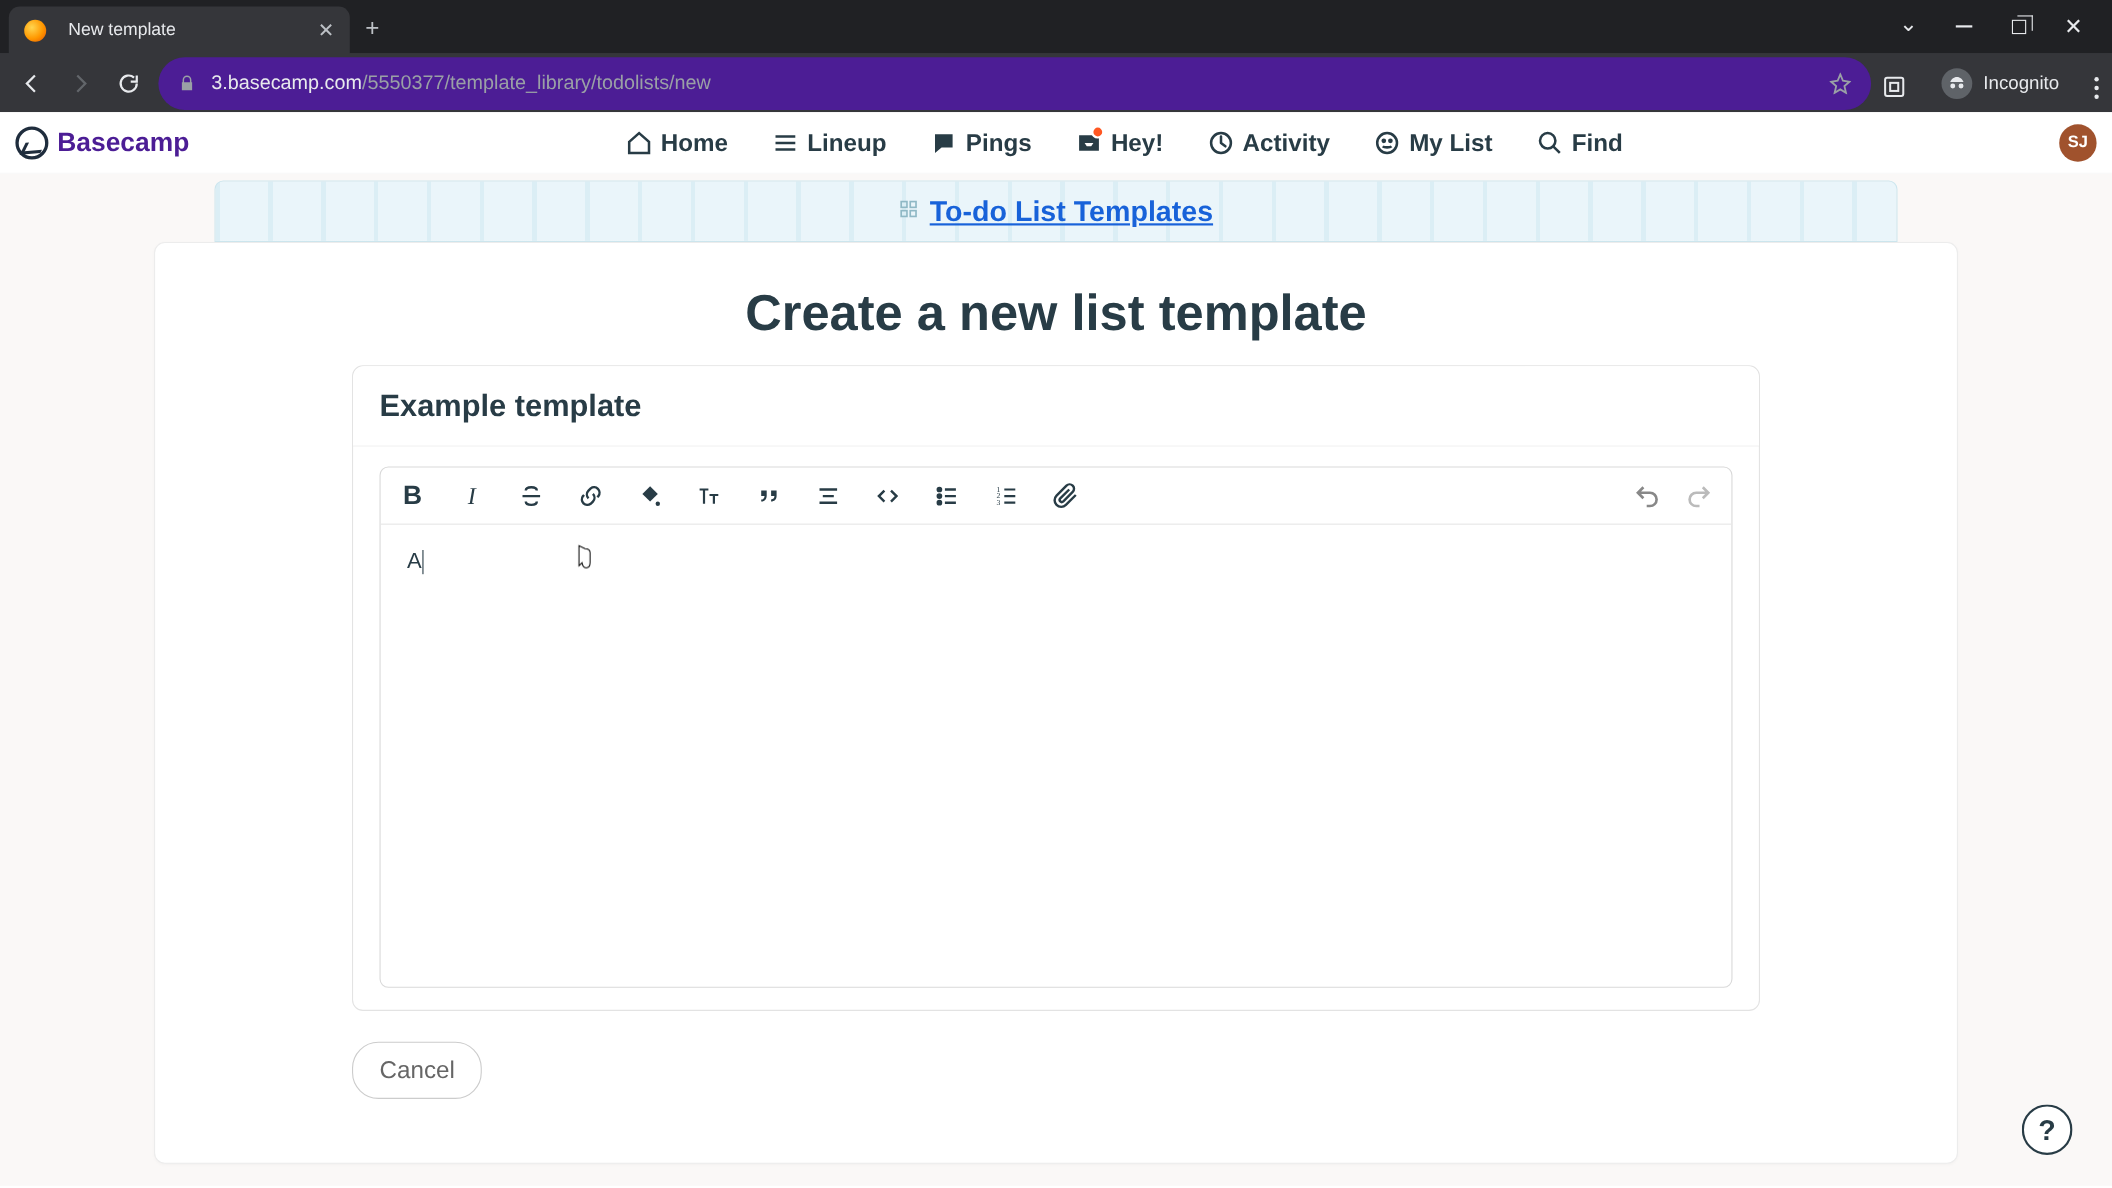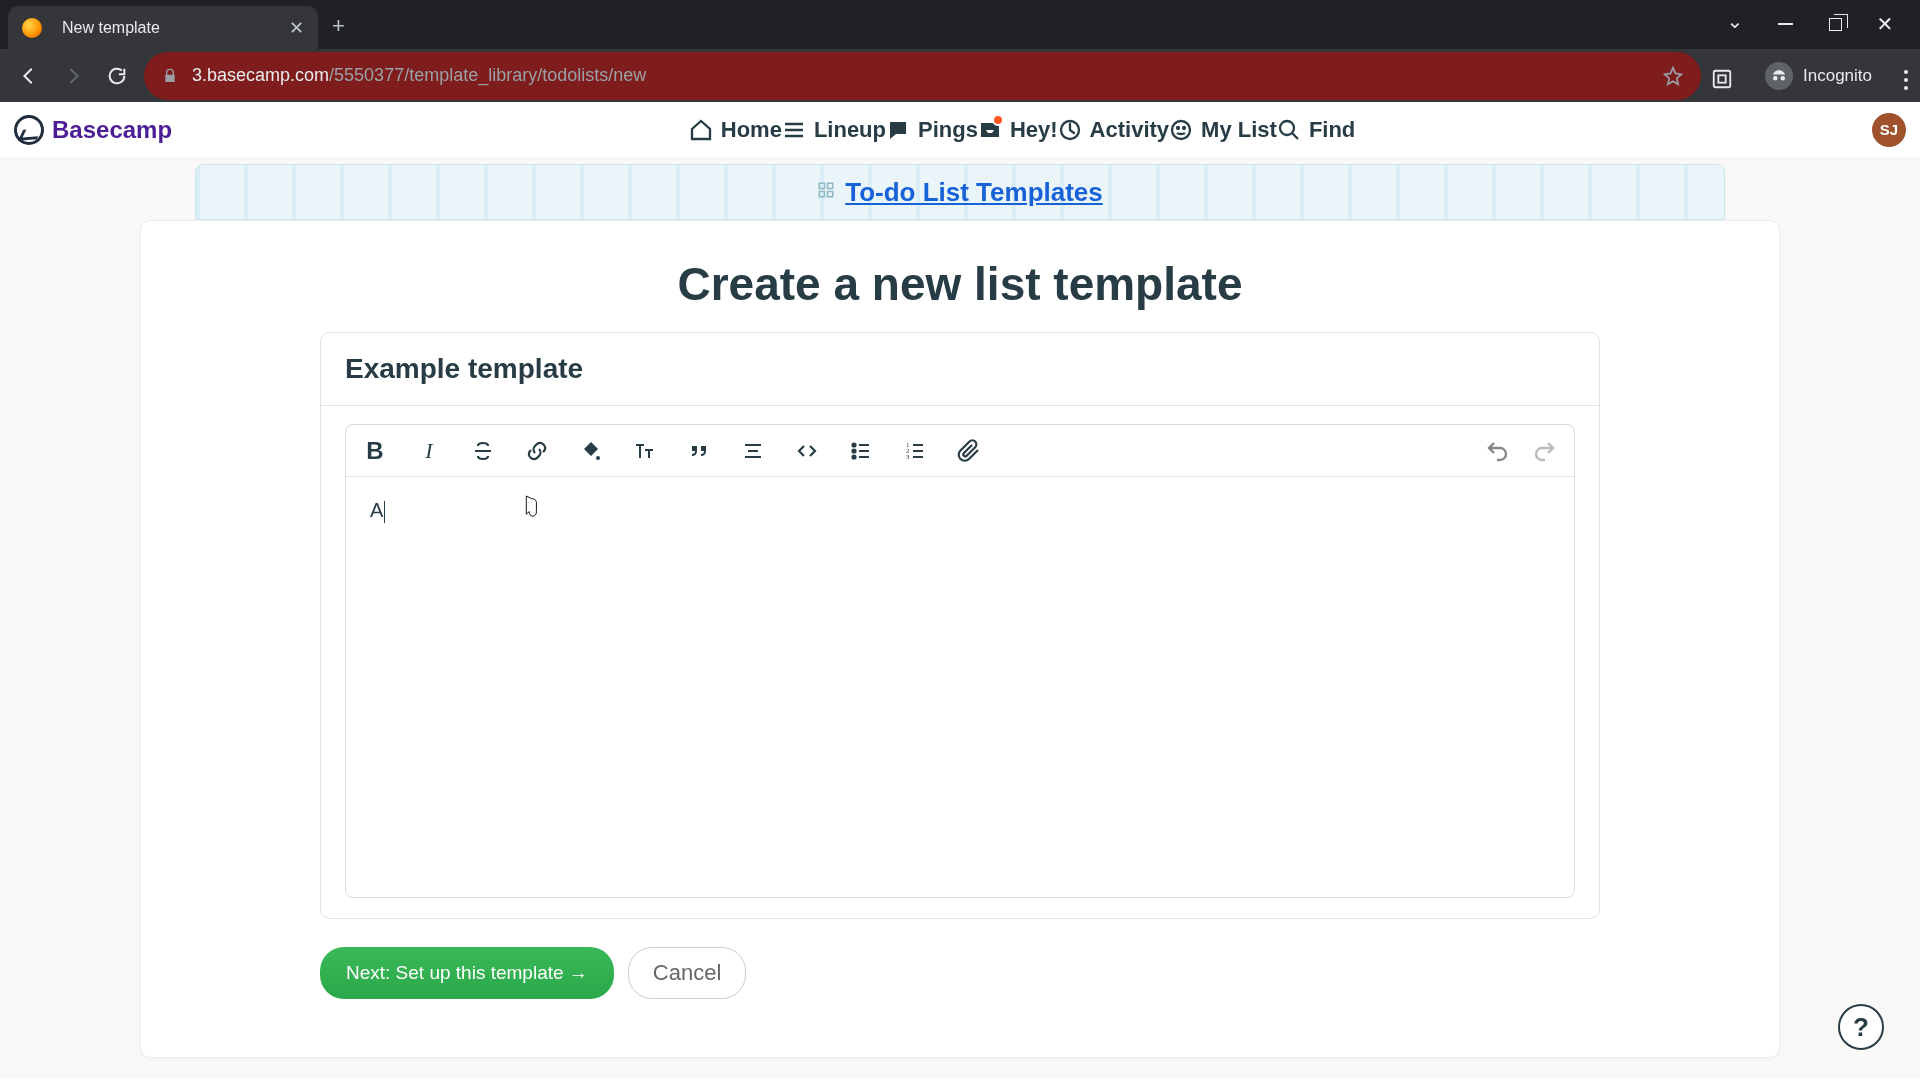--- a/index.html
+++ b/index.html
@@ -17,34 +17,34 @@
   .winbtn.min { }
   .minline { width: 15px; height: 1.5px; background: #e8eaed; }
   .winbtn.max { }
   .maxshape { width: 13px; height: 13px; border: 1.5px solid #e8eaed; position: relative; }
   .maxshape::after { content:""; position:absolute; top:-5px; left:4px; width:13px; height:13px; border:1.5px solid #e8eaed; border-left:none; border-bottom:none; }
   .winbtn.close { font-size: 20px; }
 
   .addr-bar { background: #35363a; height: 53px; display: flex; align-items: center; padding: 0 12px; gap: 10px; }
   .navbtn { width: 34px; height: 34px; border-radius: 50%; display: flex; align-items: center; justify-content: center; cursor: pointer; }
   .navbtn svg { width: 22px; height: 22px; }
-  .url-pill { flex: 1; background: #7f1d1d; border-radius: 24px; height: 48px; display: flex; align-items: center; padding: 0 18px; color: #9aa0a6; font-size: 18px; gap: 14px; }
+  .url-pill { flex: 1; background: #4c1d95; border-radius: 24px; height: 48px; display: flex; align-items: center; padding: 0 18px; color: #9aa0a6; font-size: 18px; gap: 14px; }
   .url-host { color: #e8eaed; }
   .rt-icons { display: flex; align-items: flex-end; gap: 32px; color: #e8eaed; }
   .incog-badge { display: flex; align-items: center; gap: 10px; color: #e8eaed; font-size: 17px; }
   .incog-avatar { width: 28px; height: 28px; background: #5f6368; border-radius: 50%; display:flex; align-items:center; justify-content:center; }
   .dots { display:flex; flex-direction:column; gap:4px; }
   .dot { width:4px; height:4px; background:#e8eaed; border-radius:50%; }
 
   
   .app-nav { height: 56px; display: flex; align-items: center; padding: 0 14px; border-bottom: 1px solid rgba(0,0,0,0.03); background:#fff; }
   .logo { display: flex; align-items: center; gap: 8px; font-weight: 700; font-size: 24px; color: #4c1d95; }
   .logo-mark { width: 30px; height: 30px; border: 3px solid #1f2d3d; border-radius: 50%; position: relative; }
   .logo-mark::after { content:""; position:absolute; left:4px; top:11px; width:15px; height:8px; border-left:3px solid #1f2d3d; border-bottom:3px solid #1f2d3d; transform: skewX(-30deg) rotate(-5deg); }
-  .nav-center { flex: 1; display: flex; justify-content: center; }
+  .nav-center { flex: 1; display: flex; justify-content: center; gap: 40px; }
   .nav-item { display: flex; align-items: center; gap: 8px; font-weight: 700; font-size: 22px; color: #283c46; cursor: pointer; position: relative; }
   .nav-item svg { width: 24px; height: 24px; }
   .notif-dot { position: absolute; top: -3px; left: 14px; width: 12px; height: 12px; background: #ff5722; border: 2px solid #fff; border-radius: 50%; }
   .avatar { width: 34px; height: 34px; border-radius: 50%; background: #a0522d; color: #fff; display: flex; align-items: center; justify-content: center; font-weight: 700; font-size: 15px; }
 
   
   .page { background: #faf8f7; min-height: 920px; display:flex; flex-direction:column; align-items:center; }
   .breadcrumb-bar { width: 1530px; margin-top: 6px; height: 56px; background: repeating-linear-gradient(90deg, #dbeef5 0 4px, #eaf5fa 4px 48px); border: 1px solid #cde6ee; border-radius: 8px 8px 0 0; display:flex; align-items:center; justify-content:center; gap:10px; }
   .grid-icon { color:#8fb8c5; }
   .breadcrumb-link { color:#1862d9; font-weight:700; font-size:26px; text-decoration:underline; cursor:pointer; }
@@ -301,21 +301,20 @@
             </div>
           </div>
           <div class="editor-content">
             <span>A</span><span class="caret"></span>
           </div>
         </div>
       </div>
     </div>
 
     <div class="actions">
-      <button class="btn-primary">Next: Set up this template →</button>
       <button class="btn-secondary">Cancel</button>
     </div>
   </div>
 </div>
 
 <div class="help-fab">
   <span>?</span>
 </div>
 
 <div class="cursor-pointer-overlay">

